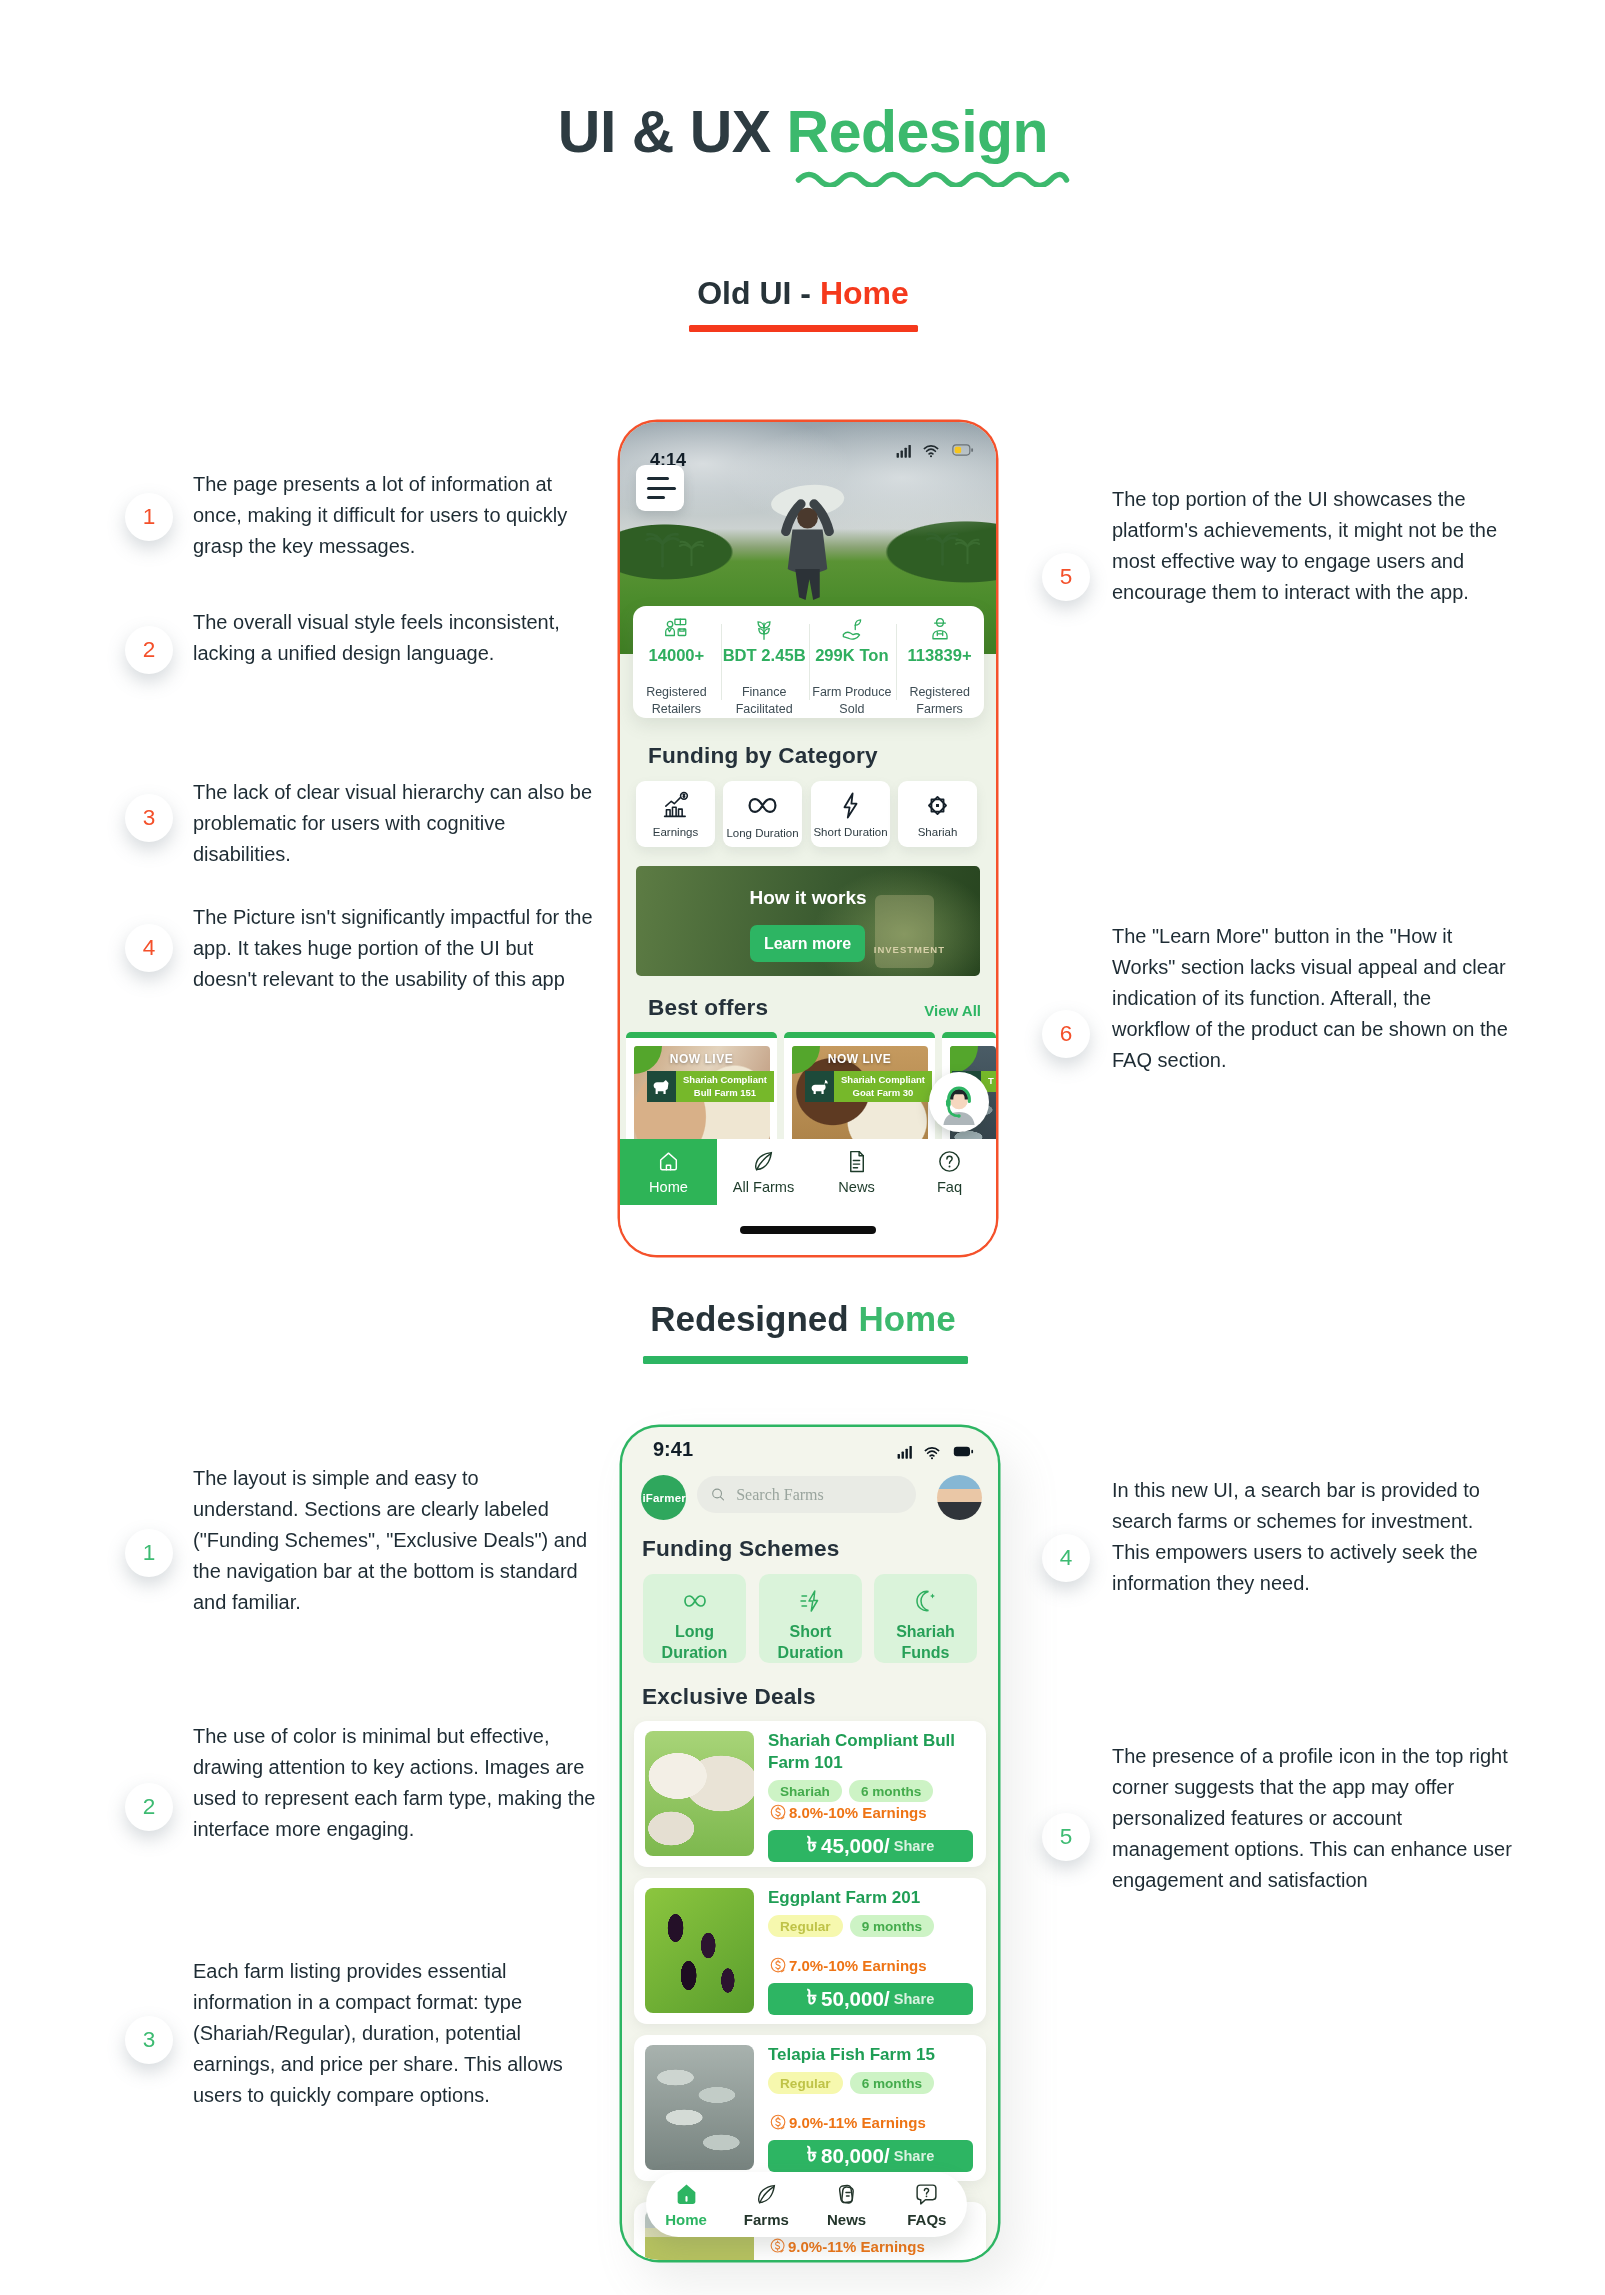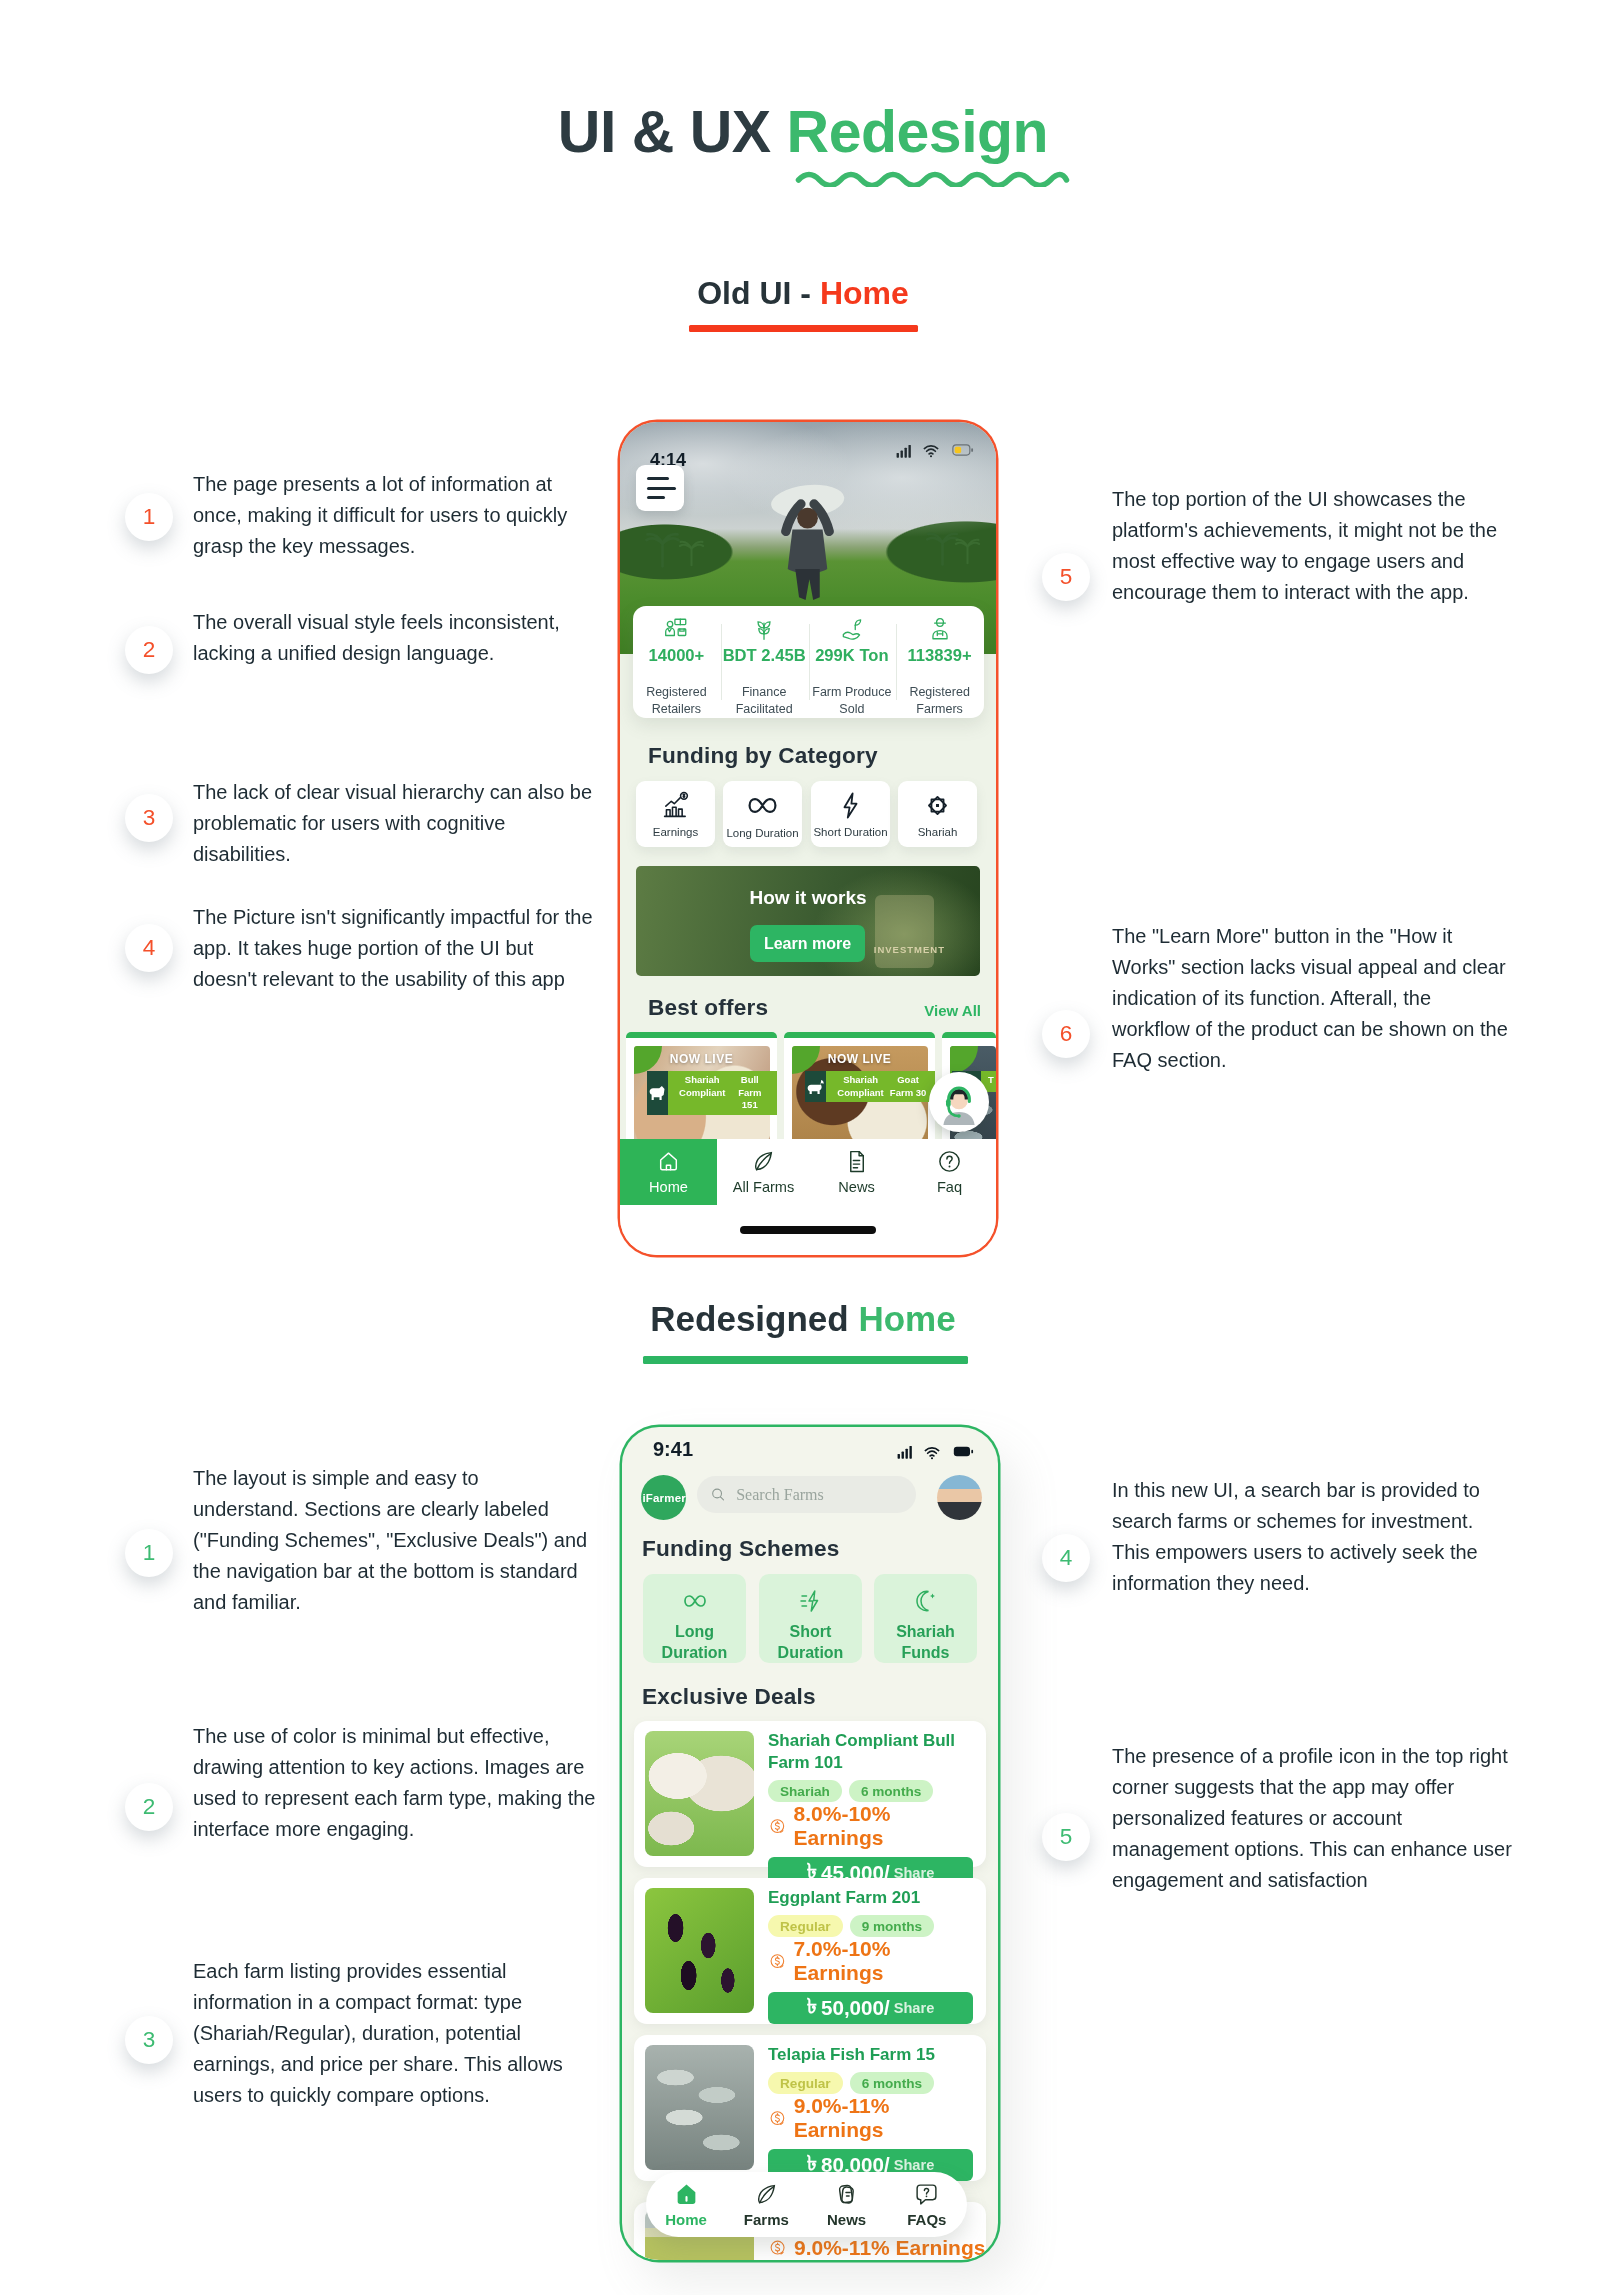--- a/index.html
+++ b/index.html
@@ -65,21 +65,21 @@
     display:flex;align-items:center;justify-content:center;color:#fff;font-size:16px;font-weight:600;}
   .viewall{position:absolute;font-size:15px;font-weight:600;color:#2db563;}
   .offer{position:absolute;top:610px;width:151px;height:123px;background:#fff;border-radius:5px;overflow:hidden;}
   .offer .topbar{position:absolute;left:0;top:0;right:0;height:6px;background:#2eb457;}
   .offer .img{position:absolute;left:7.5px;right:7.5px;top:13.6px;bottom:-5px;border-radius:4px;}
   .corner{position:absolute;left:7.5px;top:13.6px;width:28px;height:28px;background:#54a62c;border-radius:3px 0 100% 0;}
   .nowlive{position:absolute;left:0;right:0;top:20px;text-align:center;color:#fff;font-weight:700;font-size:12px;letter-spacing:0.5px;text-shadow:0 1px 3px rgba(0,0,0,.35);}
   .bdg{position:absolute;top:39px;display:flex;align-items:stretch;}
   .bdg .sq{width:29px;background:#1d4a3a;display:flex;align-items:center;justify-content:center;}
   .bdg .tx{background:#76b82a;color:#fff;font-weight:700;font-size:9.5px;line-height:12.5px;text-align:center;
-    display:flex;flex-direction:row;justify-content:center;padding:3px 7px;}
+    display:flex;flex-direction:column;justify-content:center;padding:3px 7px;}
   .support{position:absolute;left:309px;top:650px;width:60px;height:60px;background:#fff;border-radius:50%;
     box-shadow:0 5px 13px rgba(40,60,50,.25);display:flex;align-items:center;justify-content:center;}
   .onav{position:absolute;left:0;right:0;top:717px;height:66px;background:#fff;display:flex;z-index:12;}
   .onav .item{flex:1;display:flex;flex-direction:column;align-items:center;justify-content:center;gap:5px;color:#1d3b2a;}
   .onav .home{flex:0 0 97px;background:#2eb457;color:#fff;}
   .onav .lbl{font-size:14.6px;}
   .homebar{position:absolute;left:120px;top:804px;width:136px;height:8px;border-radius:4.5px;background:#0d0d0d;z-index:13;}
   .whitefoot{position:absolute;left:0;right:0;top:783px;bottom:0;background:#fff;z-index:11;}
 
   
@@ -98,21 +98,21 @@
   .scheme .lbl{font-size:16px;line-height:21px;font-weight:600;color:#28a058;text-align:center;}
   .deal{position:absolute;left:12px;width:352px;height:146px;background:#fff;border-radius:13px;
     box-shadow:0 4px 11px rgba(120,130,120,.10);}
   .deal .img{position:absolute;left:11px;top:10px;width:109px;height:125px;border-radius:8px;}
   .deal .body{position:absolute;left:134px;top:9px;right:13px;bottom:9px;display:flex;flex-direction:column;align-items:stretch;}
   .deal .ttl{font-size:17px;line-height:22px;font-weight:700;color:#1f9e55;}
   .pills{display:flex;gap:7px;margin-top:6px;}
   .pill{font-size:13.6px;padding:3.5px 12px;border-radius:13px;font-weight:700;}
   .pill.g{background:#cdf3c5;color:#44ab4c;}
   .pill.y{background:#f6f8ae;color:#bfc348;}
-  .earn{display:flex;align-items:center;gap:6px;margin-top:auto;margin-bottom:7px;color:#ee7415;font-weight:700;font-size:21px;}
+  .earn{display:flex;align-items:center;margin-top:auto;margin-bottom:7px;color:#ee7415;font-weight:700;font-size:15px;}
   .buy{height:32px;border-radius:6px;background:#2db563;display:flex;align-items:center;justify-content:center;gap:4px;color:#fff;}
   .buy .amt{font-size:20.6px;font-weight:700;}
   .buy .unit{font-size:14.6px;color:#d9f2e0;font-weight:600;}
   .nnav{position:absolute;left:24px;top:745px;width:321px;height:65px;background:#fff;border-radius:37px;
     box-shadow:0 10px 22px rgba(100,112,100,.20);display:flex;z-index:6;}
   .nnav .item{flex:1;display:flex;flex-direction:column;align-items:center;justify-content:center;gap:4px;color:#23352b;}
   .nnav .lbl{font-size:15px;font-weight:600;}
   .nnav .active .lbl{color:#2db563;}
 
   

